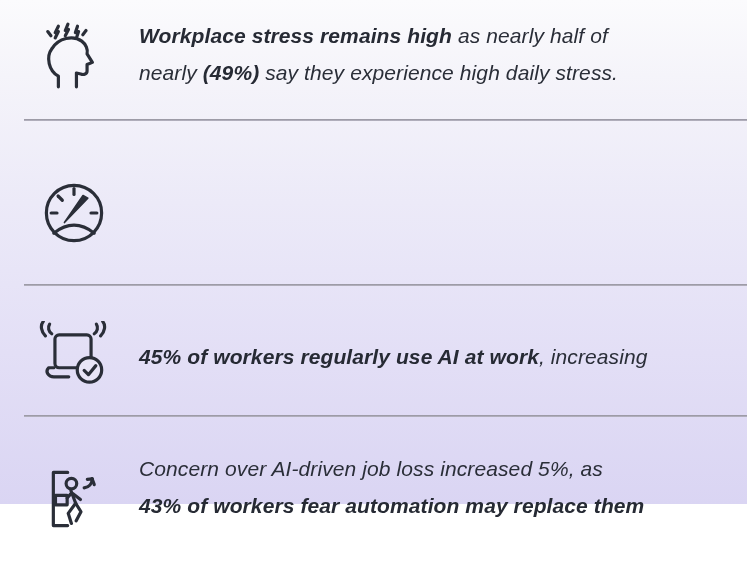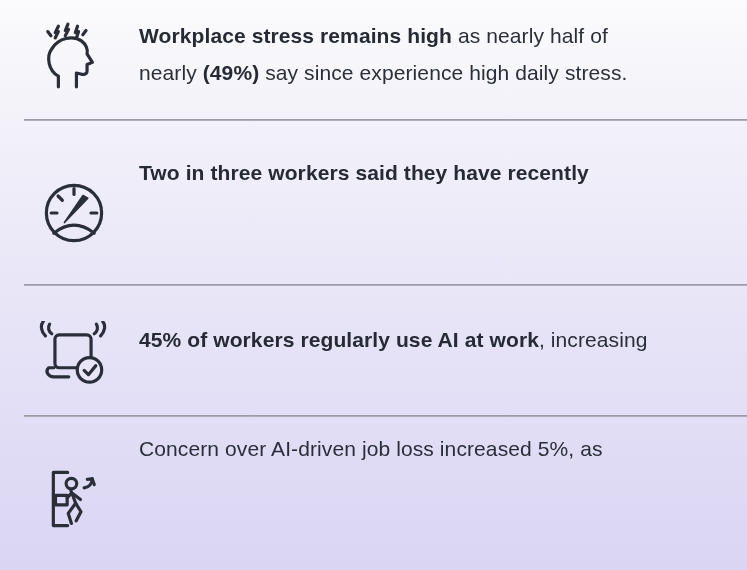--- a/index.html
+++ b/index.html
@@ -1,29 +1,30 @@
 <!DOCTYPE html>
 <html><head>
 <meta charset="utf-8">
 <style>
   html, body { margin: 0; padding: 0; }
   body { width: 747px; height: 570px; overflow: hidden; }
 
   .page {
     position: relative;
     width: 747px;
-    height: 570px;
+    height: 504px;
     background: linear-gradient(180deg,
       #fbfbfd 0%,
       #f5f4fa 15%,
       #eceaf8 40%,
       #e3dff6 70%,
       #dad5f3 100%);
     font-family: "Liberation Sans", sans-serif;
     color: #2a2e38;
+    font-style: italic;
   }
 
   .divider {
     position: absolute;
     left: 24px;
     right: 0;
     height: 2px;
     background: linear-gradient(180deg, #94929d, #b9b7c4);
   }
   #divider-1 { top: 119px; }
@@ -40,22 +41,22 @@
   .text-cell {
     position: absolute;
     left: 139px;
     width: 601px;
     font-size: 21px;
     line-height: 37px;
     letter-spacing: 0.1px;
   }
   #text-1 { top: 17px; }
   #text-2 { top: 154px; }
-  #text-3 { top: 321px; }
-  #text-4 { top: 430px; }
+  #text-3 { top: 338px; }
+  #text-4 { top: 450px; }
 
   .stat-line { white-space: nowrap; }
   .stat-line strong { font-weight: 700; color: #262a34; }
 </style>
 </head>
 <body>
 
 <div class="page">
 
   <div class="icon-cell" id="icon-1">
@@ -63,38 +64,37 @@
       <path d="M12 9 L15 13"></path>
       <path d="M22 4 L19 10 L22 9 L19 15"></path>
       <path d="M31 2 L28.5 8 L31.5 7 L28.5 13"></path>
       <path d="M40 4 L38 10 L41 9 L39 15"></path>
       <path d="M48 8 L45 12"></path>
       <path d="M22 61 V51 C13 46 10 33 16 25 C22 15 36 12 44 18 C48 21 50 26 49 30 L54 38 L49 40 V46 C49 49 46 50 43 49 L39 48 V61"></path>
     </svg>
   </div>
   <div class="text-cell" id="text-1">
       <div class="stat-line"><strong>Workplace stress remains high</strong><span> as nearly half of</span></div>
-      <div class="stat-line"><span>nearly </span><strong>(49%)</strong><span> say since experience high daily stress.</span></div>
+      <div class="stat-line"><span>nearly </span><strong>(49%)</strong><span> say they experience high daily stress.</span></div>
     </div>
 
   <div class="divider" id="divider-1"></div>
 
   <div class="icon-cell" id="icon-2">
     <svg viewBox="0 0 64 64" fill="none" stroke="#2a2e38" stroke-width="3" stroke-linecap="round" stroke-linejoin="round">
       <circle cx="32" cy="32" r="26"></circle>
       <path d="M10.5 32 H16"></path>
       <path d="M17 16 L21 20"></path>
       <path d="M32 9 V14.5"></path>
       <path d="M48 32 H53.5"></path>
       <path d="M23 41 L45 18 L40.5 15.5 Z" fill="#2a2e38" stroke-width="1.5"></path>
       <path d="M13 51 Q32 36 51 51"></path>
     </svg>
   </div>
   <div class="text-cell" id="text-2">
-      <div class="stat-line"><strong>Two in three workers said they have recently</strong></div>
     </div>
 
   <div class="divider" id="divider-2"></div>
 
   <div class="icon-cell" id="icon-3">
     <svg viewBox="0 0 64 64" fill="none" stroke="#2a2e38" stroke-width="3" stroke-linecap="round" stroke-linejoin="round">
       <path d="M12 12 C9 10 8 6 10 3"></path>
       <path d="M6 14 C2 10 1 4 4 0.5"></path>
       <path d="M52 12 C55 10 56 6 54 3"></path>
       <path d="M58 14 C62 10 63 4 60 0.5"></path>
@@ -120,15 +120,16 @@
       <path d="M32 27 L39 32.5"></path>
       <path d="M34.5 36 L27.5 45.5 L30.5 55"></path>
       <path d="M34.5 36 L39.5 44 L35 52.5"></path>
       <path d="M42.5 21.5 C47 21 50 17.5 50 13"></path>
       <path d="M50 13 L45.5 13.5"></path>
       <path d="M50 13 L52 18.5"></path>
     </svg>
   </div>
   <div class="text-cell" id="text-4">
       <div class="stat-line"><span>Concern over AI-driven job loss increased 5%, as</span></div>
+      <div class="stat-line"><strong>43% of workers fear automation may replace them</strong></div>
     </div>
 
 </div>
 
 </body></html>

